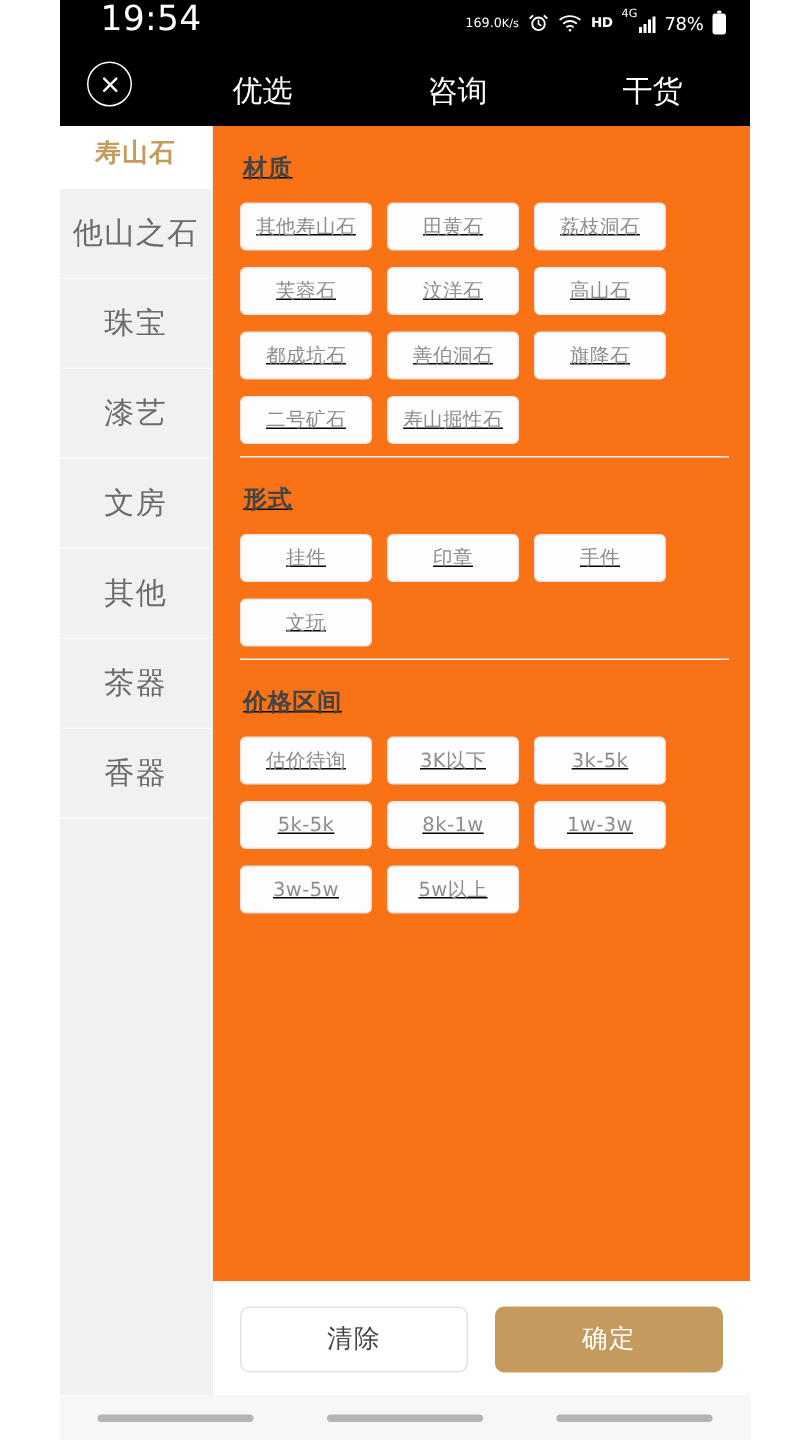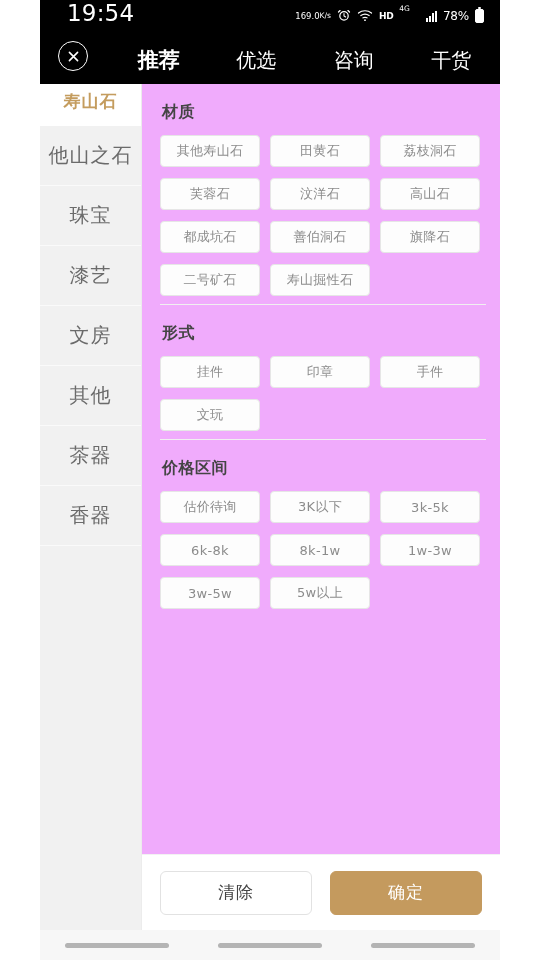--- a/index.html
+++ b/index.html
@@ -39,21 +39,21 @@
   }
   .netspeed {
     display: flex; flex-direction: row; align-items: center;
     line-height: 1; font-size: 8px; color: #fff;
   }
   .netspeed span:first-child { font-size: 8.5px; }
   .netspeed span:last-child { font-size: 7.5px; }
   .ic { display: block; }
   .hdtag { font-size: 9px; font-weight: bold; letter-spacing: -.3px; }
   .gtag {
-    display: flex; align-items: flex-start; gap: 16px;
+    display: flex; align-items: flex-start; gap: 1px;
   }
   .gtag .glabel { font-size: 7.5px; line-height: 1; position: relative; top: -6px; }
   .bars { display: flex; align-items: flex-end; gap: 1px; height: 11px; }
   .bars i { display: block; width: 2px; background: #fff; }
   .bars i:nth-child(1) { height: 4px; }
   .bars i:nth-child(2) { height: 6px; }
   .bars i:nth-child(3) { height: 8.5px; }
   .bars i:nth-child(4) { height: 11px; }
   .batt-txt { font-size: 12px; letter-spacing: -.2px; text-align: right; }
   .batt {
@@ -119,35 +119,36 @@
     color: #6b6b6b;
     font-size: 20px;
     border-bottom: 1.5px solid #fafafa;
     letter-spacing: 1px;
   }
 
   
   .content {
     flex: 1;
     position: relative;
-    background: #f0abfc;
+    background: #f97316;
     padding: 0 14px 0 18px;
     overflow: hidden;
+    text-decoration: underline;
   }
   .section { padding-top: 14px; }
   .section + .section { border-top: 1px solid #f0f0f0; margin-top: 8px; }
   .sec-title {
     font-size: 16px; font-weight: bold; color: #444;
     margin: 4px 0 12px 2px; letter-spacing: .5px;
   }
   .chips {
     display: flex; flex-wrap: wrap; gap: 11px 10px;
   }
   .chip {
-    width: 100px; height: 32px;
+    width: 88px; height: 32px;
     border: 1px solid #e6e6e6; border-radius: 4px;
     background: #fdfdfd;
     color: #8c8c8c;
     font-size: 13px;
     display: flex; align-items: center; justify-content: center;
     letter-spacing: .3px;
     white-space: nowrap;
   }
 
   
@@ -234,21 +235,20 @@
 
     <div class="tabrow">
       <div class="closebtn">
         <span>
           <svg width="13" height="13" viewBox="0 0 14 14" stroke="#fff" stroke-width="1.7" stroke-linecap="round">
             <path d="M2.6 2.6 11.4 11.4M11.4 2.6 2.6 11.4"></path>
           </svg>
         </span>
       </div>
       <div class="tabs">
-        <div class="tab active">推荐</div>
         <div class="tab">优选</div>
         <div class="tab">咨询</div>
         <div class="tab">干货</div>
       </div>
     </div>
   </div>
 
   <div class="panel">
 
     <div class="sidebar">
@@ -292,21 +292,21 @@
           <div class="chip">文玩</div>
         </div>
       </div>
 
       <div class="section">
         <div class="sec-title">价格区间</div>
         <div class="chips">
           <div class="chip">估价待询</div>
           <div class="chip">3K以下</div>
           <div class="chip">3k-5k</div>
-          <div class="chip">6k-8k</div>
+          <div class="chip">5k-5k</div>
           <div class="chip">8k-1w</div>
           <div class="chip">1w-3w</div>
           <div class="chip">3w-5w</div>
           <div class="chip">5w以上</div>
         </div>
       </div>
 
       <div class="footer">
         <div class="btn btn-clear">清除</div>
         <div class="btn btn-confirm">确定</div>

